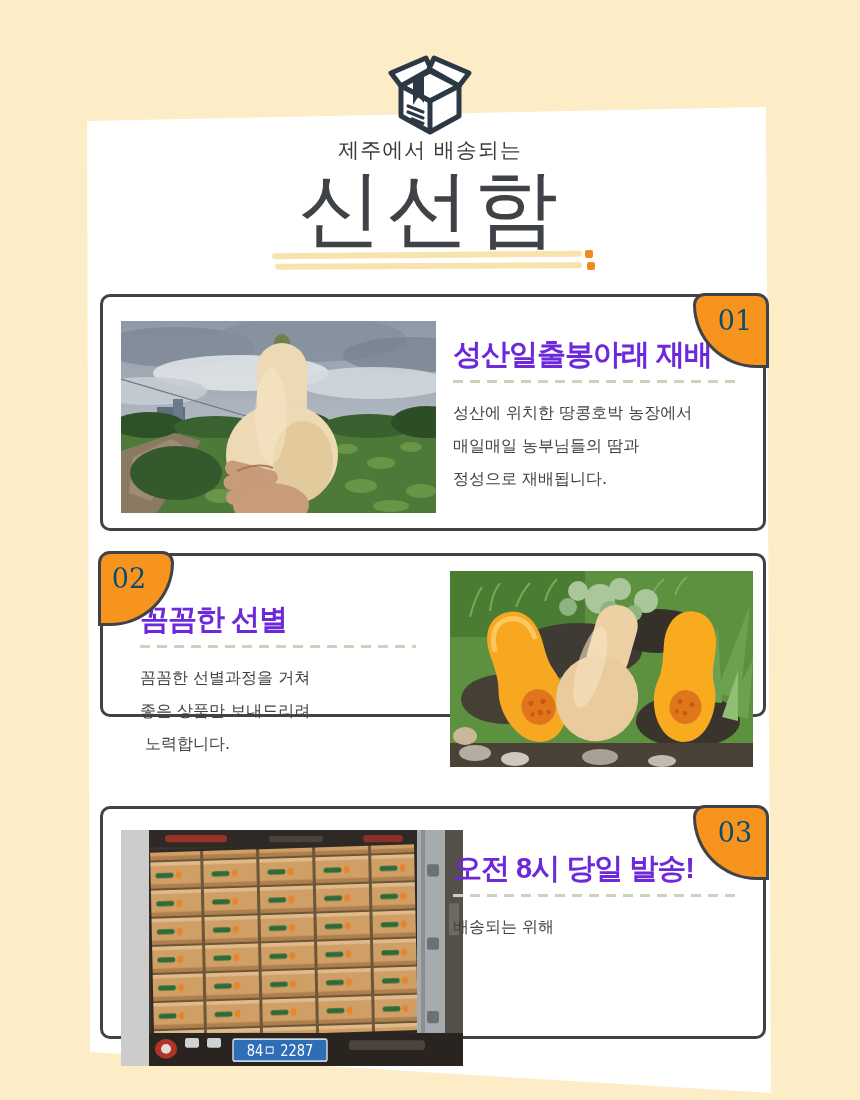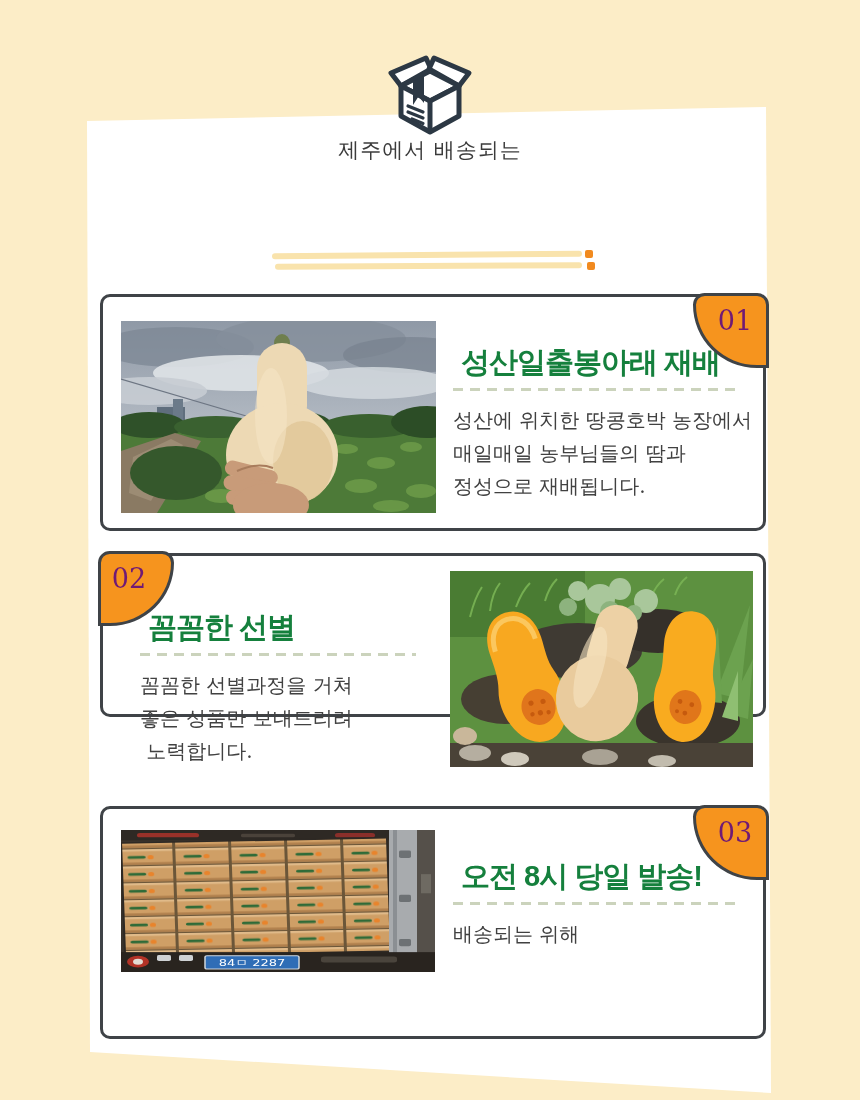--- a/index.html
+++ b/index.html
@@ -18,37 +18,37 @@
   .u-bar1{left:272px;top:252px;width:310px;transform:rotate(-0.5deg);}
   .u-bar2{left:275px;top:263px;width:307px;transform:rotate(-0.3deg);}
   .u-dot{position:absolute;width:8px;height:8px;border-radius:2px;background:#F18A1F;z-index:2;}
   .u-dot1{left:585px;top:250px;} .u-dot2{left:587px;top:262px;}
   
   .card{position:absolute;left:100px;width:666px;background:#fff;
         border:3px solid #3F4347;border-radius:10px;z-index:4;box-sizing:border-box;}
   #card1{top:294px;height:237px;} #card2{top:553px;height:164px;} #card3{top:806px;height:233px;}
   .badge{position:absolute;width:76px;height:75px;background:#F6941E;border:3px solid #3F4347;
          box-sizing:border-box;display:flex;justify-content:center;align-items:flex-start;
-         padding-top:9px;color:#701a75;font-size:27px;z-index:5;
+         padding-top:9px;color:#0c4a6e;font-size:27px;z-index:5;
          font-family:"DejaVu Serif","Liberation Serif",serif;}
   .badge-right{top:-4px;right:-6px;border-radius:14px 14px 0 100%;padding-left:8px;}
   .badge-left{top:-5px;left:-5px;border-radius:14px 14px 100% 0;padding-right:14px;}
   .photo{position:absolute;margin:0;overflow:hidden;background:#ccc;}
   .photo svg{display:block;width:100%;height:100%;}
   #photo1{left:18px;top:24px;width:315px;height:192px;}
   #photo2{left:347px;top:15px;width:303px;height:196px;}
-  #photo3{left:18px;top:21px;width:314px;height:142px;}
+  #photo3{left:18px;top:21px;width:314px;height:236px;padding-left:28px;}
   .ctext{position:absolute;width:300px;}
   #ct1{left:350px;top:40px;} #ct2{left:37px;top:46px;} #ct3{left:350px;top:42px;}
-  .ctitle{margin:8px;font-family:"Liberation Sans","DejaVu Sans",sans-serif;font-weight:800;
-          font-size:29px;line-height:34px;color:#15803d;letter-spacing:-1px;white-space:nowrap;}
+  .ctitle{margin:0;font-family:"Liberation Sans","DejaVu Sans",sans-serif;font-weight:800;
+          font-size:29px;line-height:34px;color:#6d28d9;letter-spacing:-1px;white-space:nowrap;}
   .dashes{margin-top:9px;height:3px;
           background:repeating-linear-gradient(90deg,#CBD3BC 0 10px,transparent 10px 17px);}
   #ct1 .dashes{width:284px;} #ct2 .dashes{width:276px;} #ct3 .dashes{width:284px;}
-  .cbody{margin-top:13px;font-size:20px;line-height:33px;color:#414141;}
+  .cbody{margin-top:13px;font-size:16px;line-height:33px;color:#414141;}
   .cbody div{white-space:pre;}
 </style>
 </head>
 <body>
 
 <div id="stage">
   <div id="paper"></div>
 
   <svg class="hdr-icon" viewBox="0 0 96 92">
     <g fill="#FFFFFF" stroke="#2C3844" stroke-width="5" stroke-linejoin="round">
@@ -63,20 +63,21 @@
       <line x1="26" y1="62" x2="41" y2="68"></line>
       <line x1="26" y1="68" x2="41" y2="74"></line>
       <line x1="30" y1="75" x2="41" y2="79.5"></line>
     </g>
   </svg>
   <div class="hdr-sub">제주에서 배송되는</div>
   <div class="u-bar u-bar1"></div>
   <div class="u-bar u-bar2"></div>
   <div class="u-dot u-dot1"></div>
   <div class="u-dot u-dot2"></div>
+  <div class="hdr-title">신선함</div>
 
   <section class="card" id="card1">
     <div class="badge badge-right">
       <span>01</span>
     </div>
     <figure class="photo" id="photo1" aria-label="hand holding a fresh butternut squash over a farm field under a cloudy sky">
       <svg viewBox="0 0 315 192" preserveAspectRatio="none">
         <defs>
           <linearGradient id="sky1" x1="0" y1="0" x2="0" y2="1">
             <stop offset="0" stop-color="#8F99A6"></stop>

